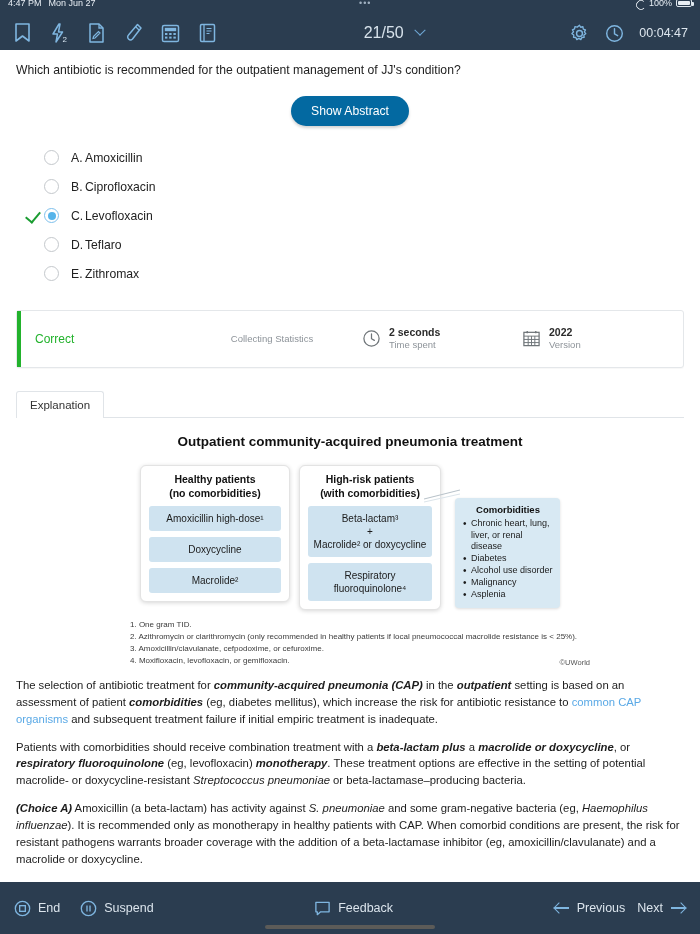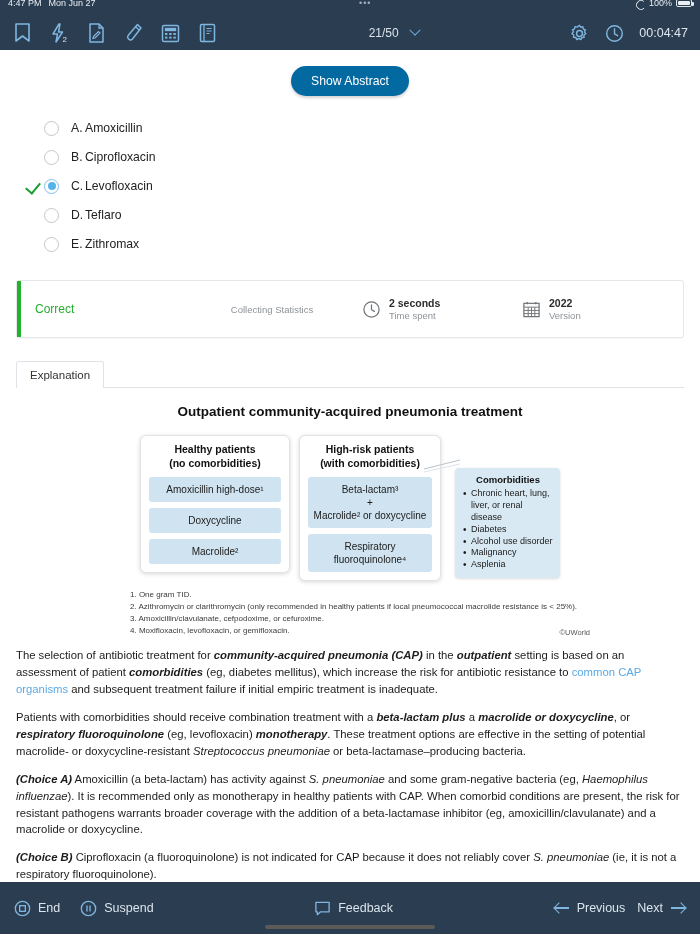--- a/index.html
+++ b/index.html
@@ -34,21 +34,21 @@
 
   
   .toolbar {
     height: 34px; background: #2b3d50;
     display: flex; align-items: center; padding: 0 12px; color:#7fb6e0;
   }
   .tb-icons { display: flex; gap: 16px; align-items: center; }
   .tb-ico { width: 21px; height: 21px; display:flex; align-items:center; justify-content:center; cursor:pointer;}
   .tb-ico svg { display:block; }
   .tb-center { flex:1; display:flex; justify-content:center; align-items:center; }
-  .qcount { color:#d8e3ec; font-size:12px; display:flex; align-items:center; gap:12px; cursor:pointer;}
+  .qcount { color:#d8e3ec; font-size:16px; display:flex; align-items:center; gap:12px; cursor:pointer;}
   .chev { width:8px; height:8px; border-right:1.6px solid #6fa8d6; border-bottom:1.6px solid #6fa8d6;
           transform: rotate(45deg) translate(-2px,-2px); }
   .tb-right { display:flex; align-items:center; gap:14px; }
   .timer-txt { color:#dde6ee; font-size:12.5px; }
 
   
   .content { position:absolute; top:50px; left:0; right:0; bottom:52px; overflow:hidden; background:#fff; }
   .qtext { font-size:12.2px; color:#222; padding: 12px 16px 0 16px; line-height:1.45; }
 
   .abstract-wrap { display:flex; justify-content:center; margin-top:16px; }
@@ -244,20 +244,21 @@
           <circle cx="10" cy="10" r="8.2" fill="none" stroke="#7fb6e0" stroke-width="1.5"></circle>
           <path d="M10 5v5.3l3.3 2" fill="none" stroke="#7fb6e0" stroke-width="1.5" stroke-linecap="round"></path>
         </svg>
       </span>
       <span class="timer-txt">00:04:47</span>
     </div>
   </div>
 
   <div class="content">
 
+    <div class="qtext">Which antibiotic is recommended for the outpatient management of JJ's condition?</div>
 
     <div class="abstract-wrap">
       <button class="abstract-btn">Show Abstract</button>
     </div>
 
     <div class="choices">
         <div class="choice">
           <span class="check-slot"></span>
           <span class="radio"></span>
           <span class="ch-letter">A.</span>

